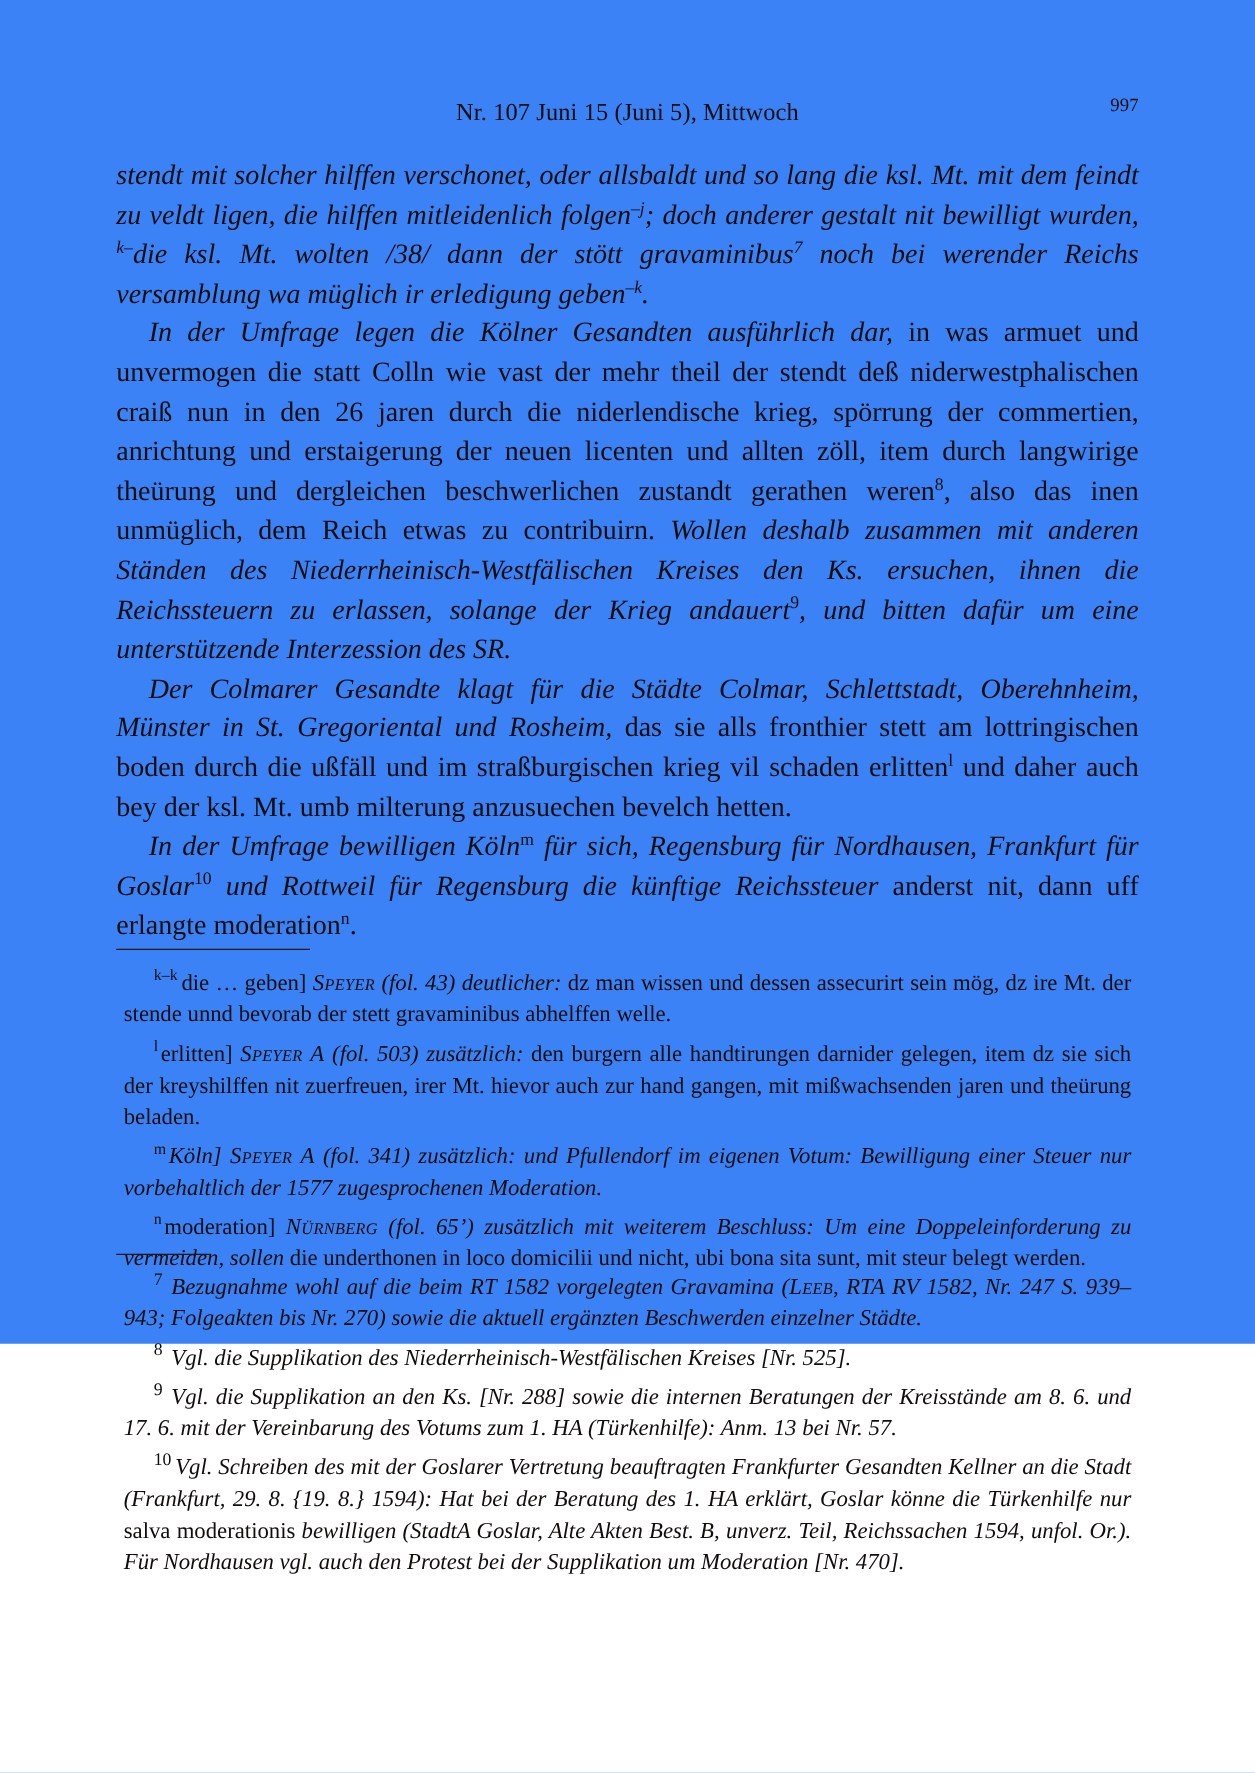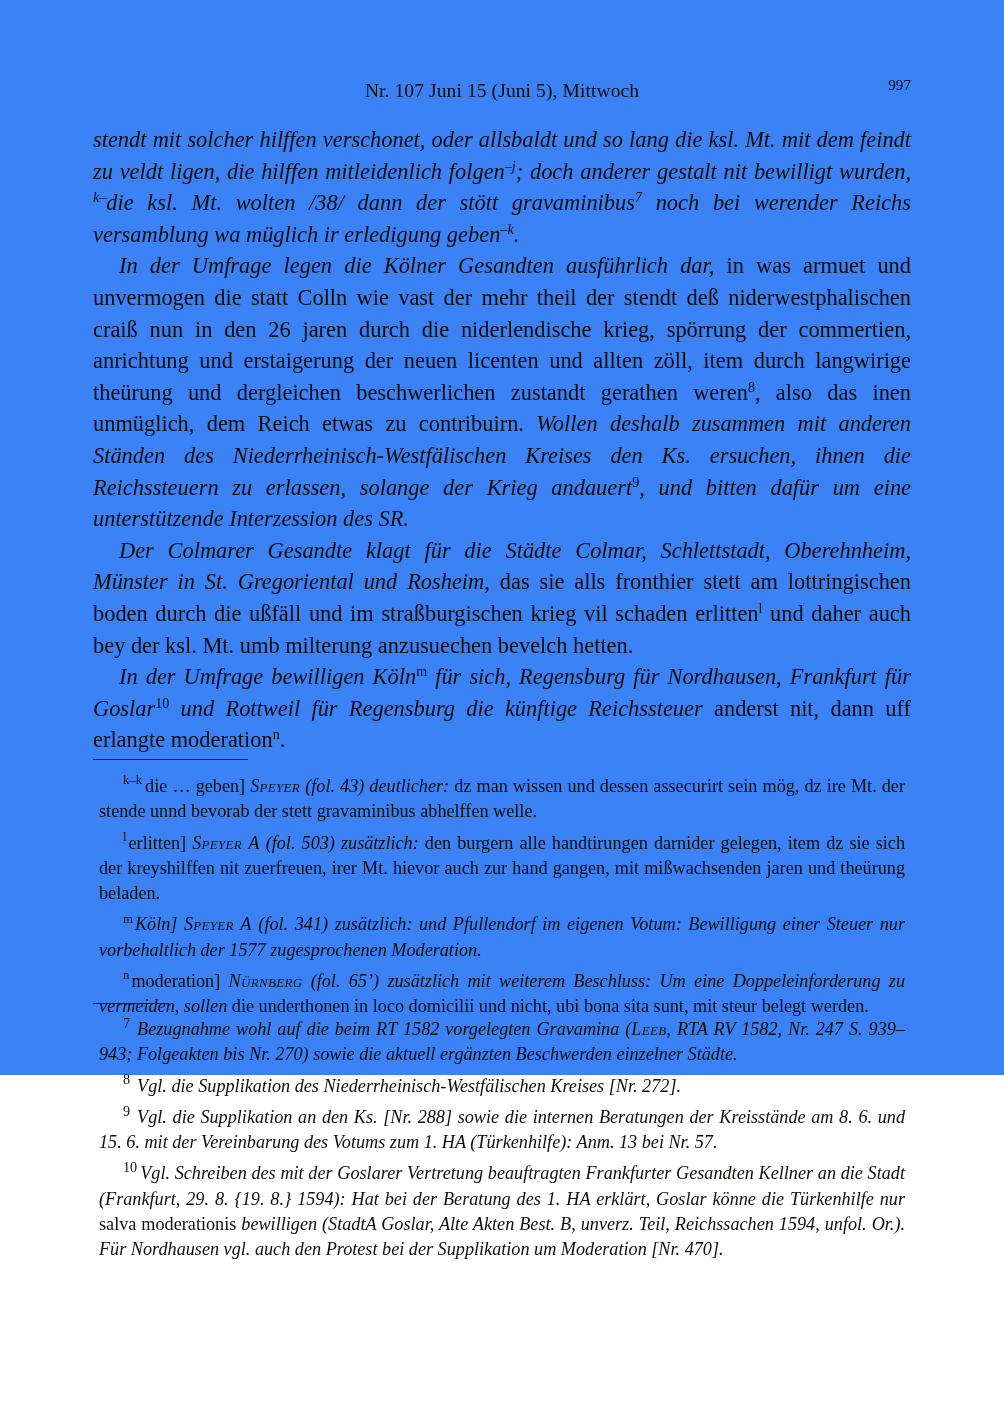--- a/index.html
+++ b/index.html
@@ -156,18 +156,18 @@
   <div class="apparatus apparatus-vars" id="app-vars">
       <p class="app-entry"><span class="marker wide">k–k</span><span>die … geben] </span><span class="sc">Speyer</span><i> (fol. 43) deutlicher:</i><span> dz man wissen und dessen assecurirt sein mög, dz ire Mt. der stende unnd bevorab der stett gravaminibus abhelffen welle.</span></p>
       <p class="app-entry"><span class="marker">l</span><span>erlitten] </span><span class="sc">Speyer A</span><i> (fol. 503) zusätzlich:</i><span> den burgern alle handtirungen darnider gelegen, item dz sie sich der kreyshilffen nit zuerfreuen, irer Mt. hievor auch zur hand gangen, mit mißwachsenden jaren und theürung beladen.</span></p>
       <p class="app-entry"><span class="marker">m</span><i>Köln] </i><span class="sc">Speyer A</span><i> (fol. 341) zusätzlich: und Pfullendorf im eigenen Votum: Bewilligung einer Steuer nur vorbehaltlich der 1577 zugesprochenen Moderation.</i></p>
       <p class="app-entry"><span class="marker">n</span><span>moderation] </span><span class="sc">Nürnberg</span><i> (fol. 65’) zusätzlich mit weiterem Beschluss: Um eine Doppeleinforderung zu vermeiden, sollen</i><span> die underthonen in loco domicilii und nicht, ubi bona sita sunt, mit steur belegt werden.</span></p>
     </div>
 
   <div class="rule rule-notes"></div>
   <div class="apparatus apparatus-notes" id="app-notes">
       <p class="app-entry numnote"><span class="marker">7</span><i>Bezugnahme wohl auf die beim RT 1582 vorgelegten Gravamina (</i><span class="sc">Leeb</span><i>, RTA RV 1582, Nr. 247 S. 939–943; Folgeakten bis Nr. 270) sowie die aktuell ergänzten Beschwerden einzelner Städte.</i></p>
-      <p class="app-entry numnote"><span class="marker">8</span><i>Vgl. die Supplikation des Niederrheinisch-Westfälischen Kreises [Nr. 272].</i></p>
-      <p class="app-entry numnote"><span class="marker">9</span><i>Vgl. die Supplikation an den Ks. [Nr. 288] sowie die internen Beratungen der Kreisstände am 8. 6. und 15. 6. mit der Vereinbarung des Votums zum 1. HA (Türkenhilfe): Anm. 13 bei Nr. 57.</i></p>
+      <p class="app-entry numnote"><span class="marker">8</span><i>Vgl. die Supplikation des Niederrheinisch-Westfälischen Kreises [Nr. 525].</i></p>
+      <p class="app-entry numnote"><span class="marker">9</span><i>Vgl. die Supplikation an den Ks. [Nr. 288] sowie die internen Beratungen der Kreisstände am 8. 6. und 17. 6. mit der Vereinbarung des Votums zum 1. HA (Türkenhilfe): Anm. 13 bei Nr. 57.</i></p>
       <p class="app-entry numnote"><span class="marker wide">10</span><i>Vgl. Schreiben des mit der Goslarer Vertretung beauftragten Frankfurter Gesandten Kellner an die Stadt (Frankfurt, 29. 8. {19. 8.} 1594): Hat bei der Beratung des 1. HA erklärt, Goslar könne die Türkenhilfe nur</i><span> salva moderationis </span><i>bewilligen (StadtA Goslar, Alte Akten Best. B, unverz. Teil, Reichssachen 1594, unfol. Or.). Für Nordhausen vgl. auch den Protest bei der Supplikation um Moderation [Nr. 470].</i></p>
     </div>
 
 </div>
 
 </body></html>

